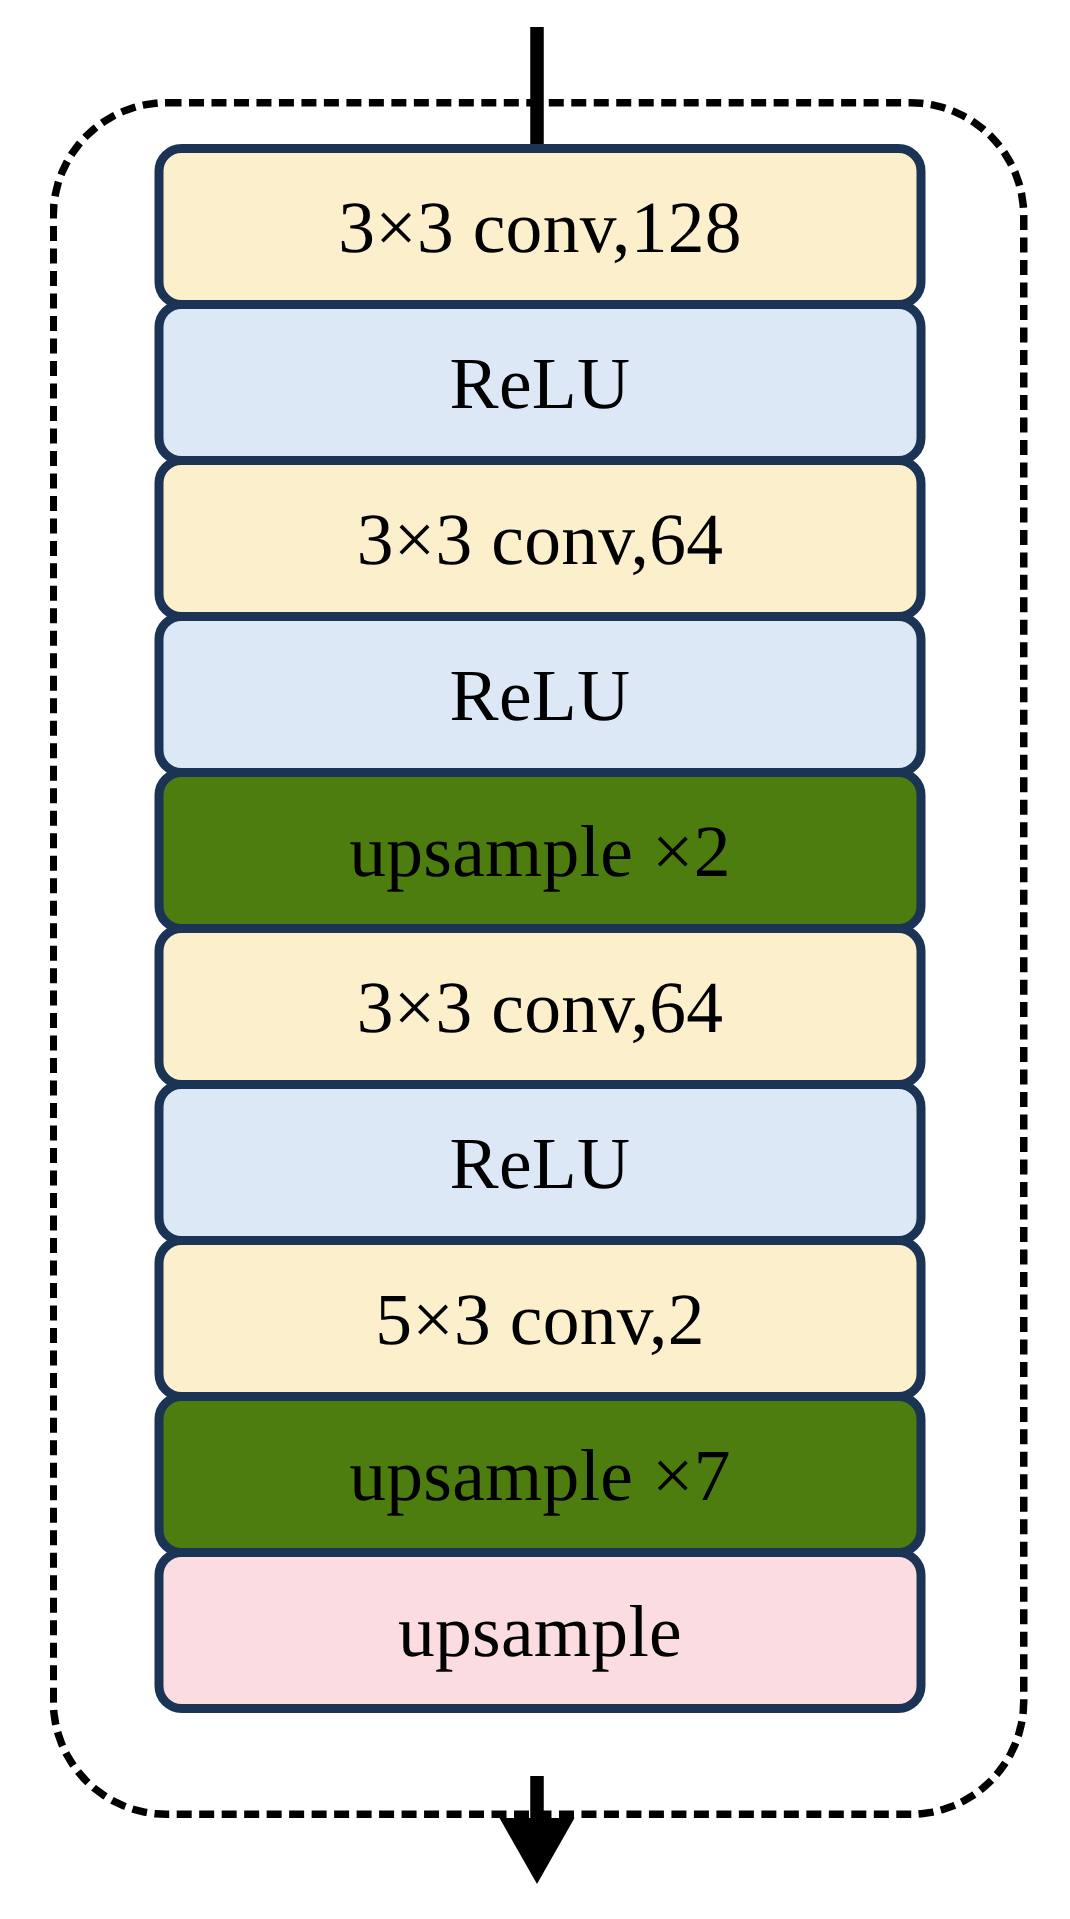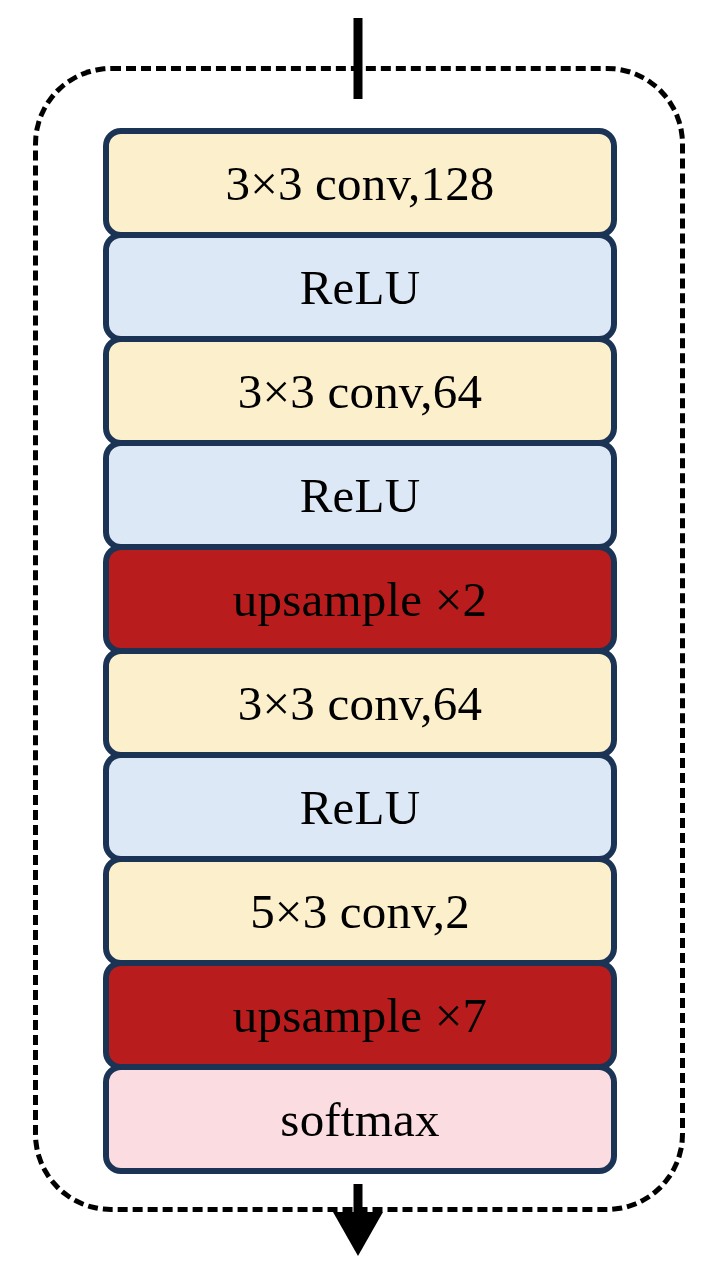--- a/index.html
+++ b/index.html
@@ -44,21 +44,20 @@
   }
 
   
   .layer-stack {
     position: absolute;
     left: 103px;
     top: 96px;
     width: 514px;
     display: flex;
     flex-direction: column;
-    margin-top: 32px;
   }
   .layer-box {
     box-sizing: border-box;
     height: 110px;
     margin-bottom: -6px;
     border: 6px solid #1b3354;
     border-radius: 18px;
     display: flex;
     align-items: center;
     justify-content: center;
@@ -72,21 +71,21 @@
     line-height: 1;
     color: #000000;
     letter-spacing: 0.2px;
     white-space: nowrap;
     user-select: none;
   }
 
   
   .fill-conv     { background: #fbefcc; }
   .fill-relu     { background: #dce8f5; font-family: Liberation Serif, serif; }
-  .fill-upsample { background: #b91c1c; }
+  .fill-upsample { background: #4d7c0f; }
   .fill-softmax  { background: #fadce1; }
 </style>
 </head>
 <body>
 
 <div id="diagram-root">
 
   <svg class="connector-layer" width="713" height="1279" viewBox="0 0 713 1279" xmlns="http://www.w3.org/2000/svg">
 
     <line x1="358" y1="18" x2="358" y2="99" stroke="#000000" stroke-width="9"></line>
@@ -129,17 +128,17 @@
 
     <div class="layer-box fill-conv">
       <span class="layer-label">5×3 conv,2</span>
     </div>
 
     <div class="layer-box fill-upsample">
       <span class="layer-label">upsample ×7</span>
     </div>
 
     <div class="layer-box fill-softmax">
-      <span class="layer-label">softmax</span>
+      <span class="layer-label">upsample</span>
     </div>
 
   </div>
 </div>
 
 </body></html>

